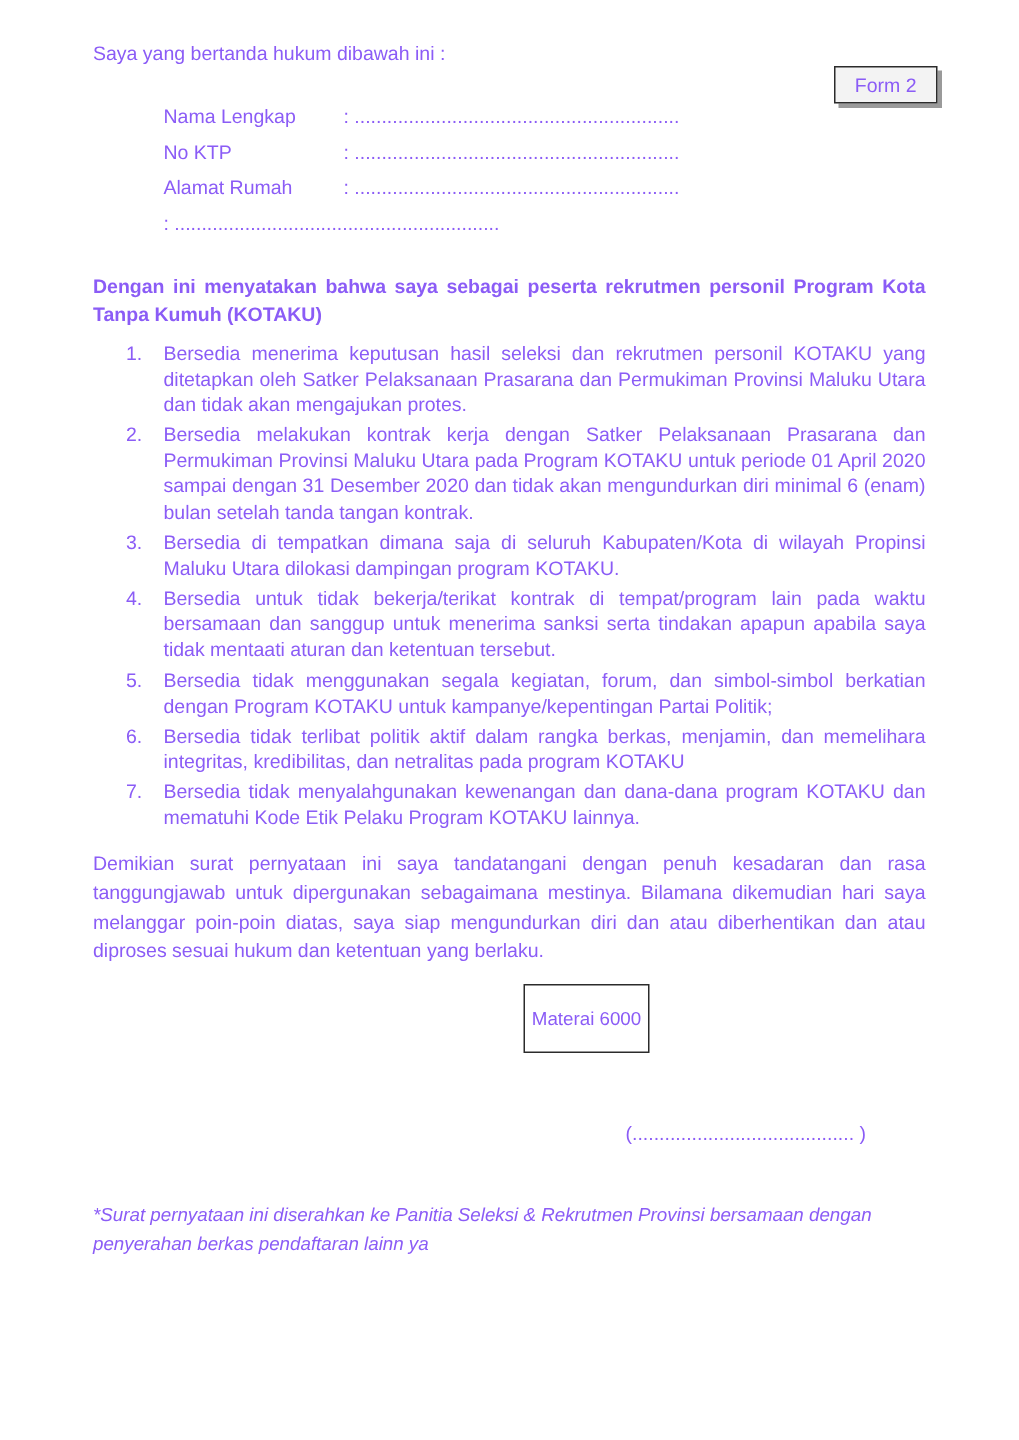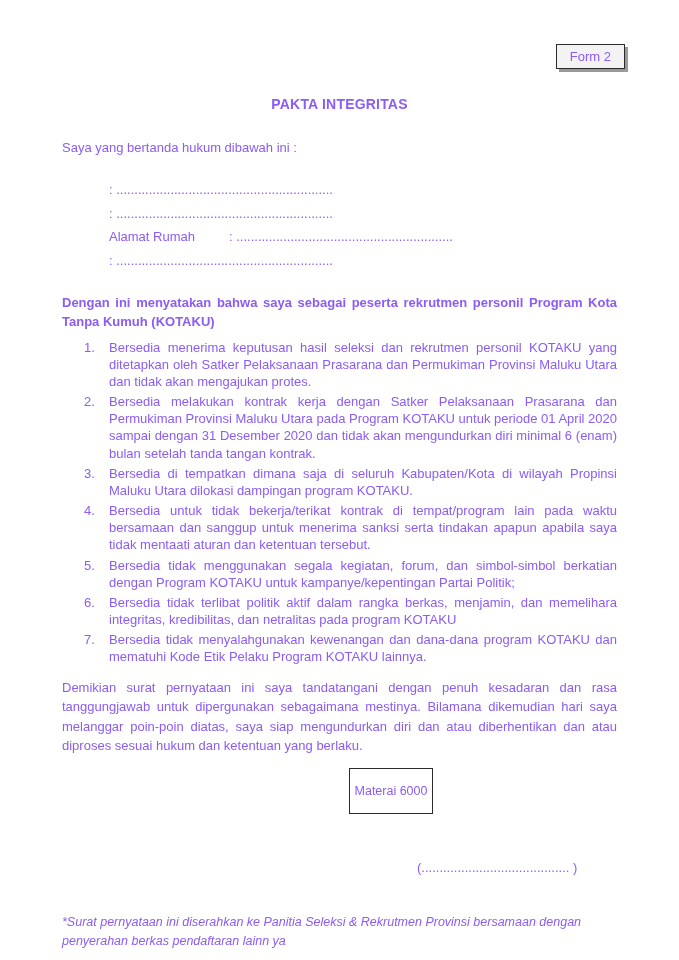--- a/index.html
+++ b/index.html
@@ -72,29 +72,30 @@
 </style>
 </head>
 <body>
 
 <div class="page">
 
   <div class="form-badge">Form 2</div>
 
   <div class="content">
 
-    <div class="doc-title">PAKTA INTEGRITAS</div>
 
     <p class="intro">Saya yang bertanda hukum dibawah ini :</p>
 
     <div class="fields">
       <div class="field-row">
+        <span class="field-label">Nama Lengkap</span>
         <span class="field-value">: ............................................................</span>
       </div>
       <div class="field-row">
+        <span class="field-label">No KTP</span>
         <span class="field-value">: ............................................................</span>
       </div>
       <div class="field-row">
         <span class="field-label">Alamat Rumah</span>
         <span class="field-value">: ............................................................</span>
       </div>
       <div class="field-row">
         <span class="field-value">: ............................................................</span>
       </div>
     </div>

